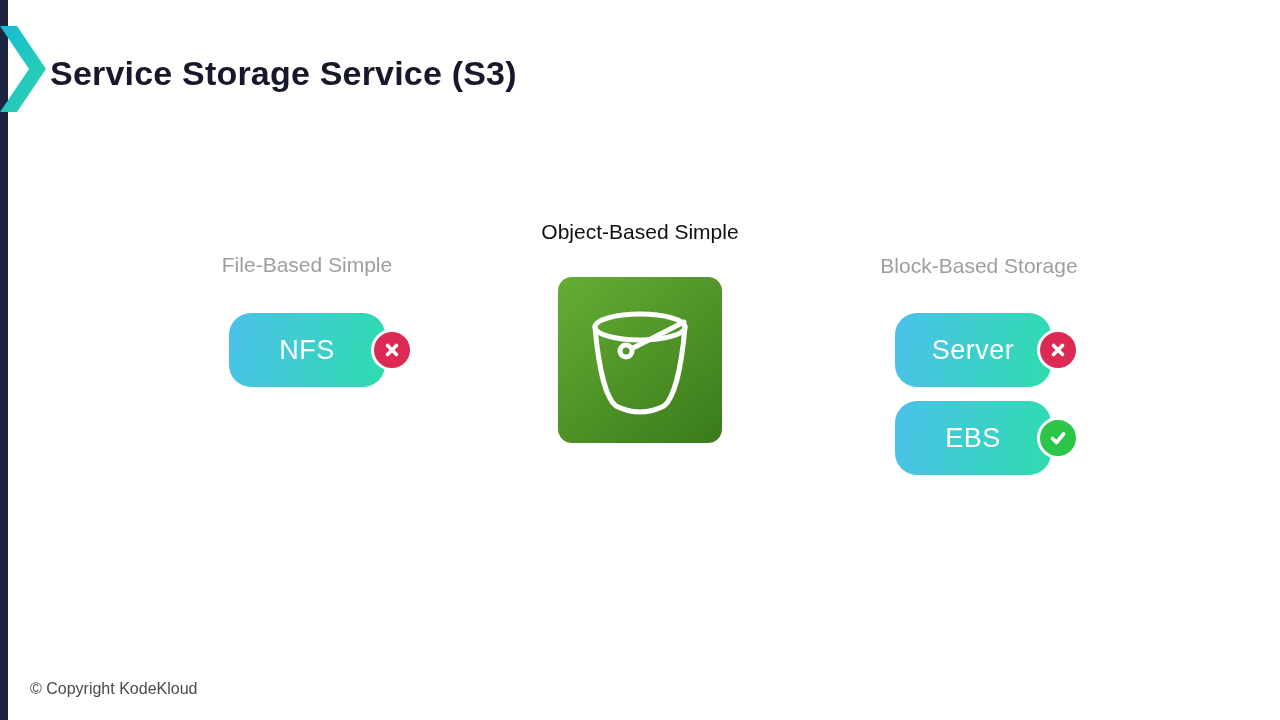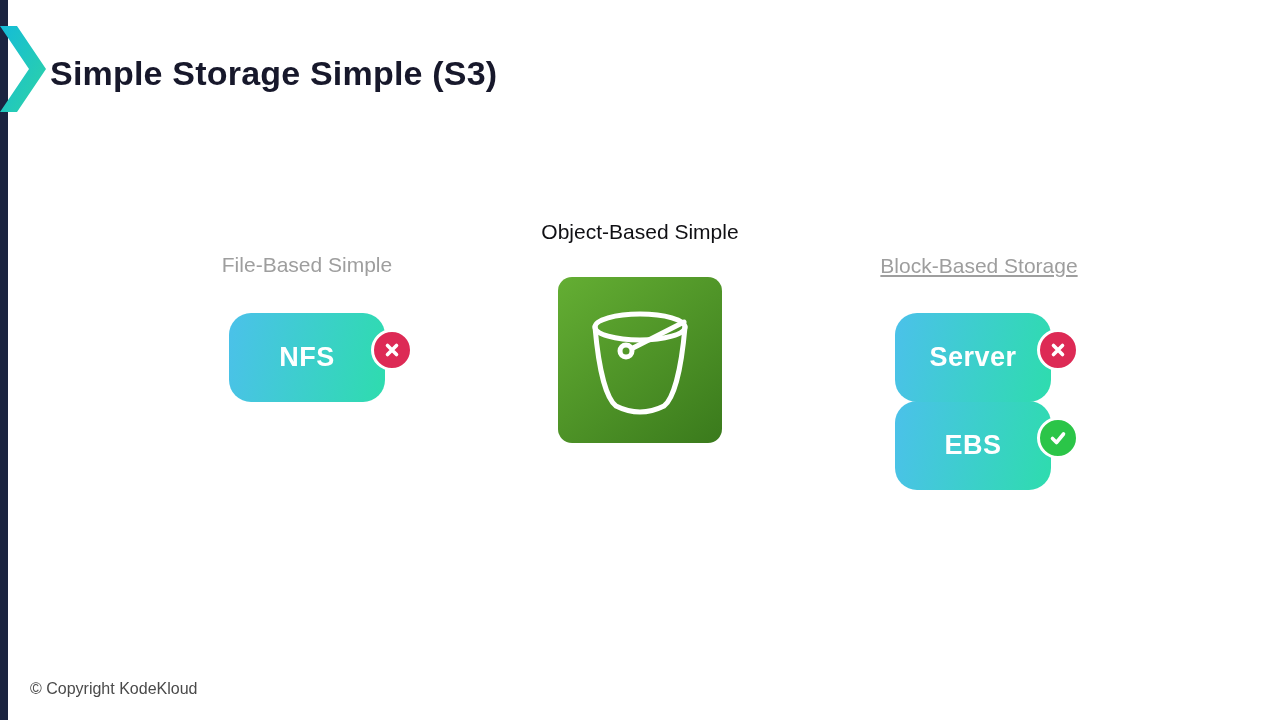--- a/index.html
+++ b/index.html
@@ -32,24 +32,24 @@
 
   .bucket-card{
     position:absolute;left:558px;top:277px;width:164px;height:166px;
     border-radius:14px;
     background:linear-gradient(140deg,var(--bucket-green-light,#64ae33) 0%,var(--bucket-green-dark,#3a7a1c) 100%);
     display:flex;align-items:center;justify-content:center;
   }
 
   .pill-wrap{position:absolute;width:156px;height:74px;}
   .pill{
-    width:156px;height:89px;border-radius:22px;
+    width:156px;height:74px;border-radius:22px;
     background:linear-gradient(100deg,var(--pill-gradient-start,#4bc1ea) 0%,var(--pill-gradient-end,#2edcae) 100%);
     display:flex;align-items:center;justify-content:center;
-    color:#ffffff;font-size:27px;font-weight:700;letter-spacing:0.5px;
+    color:#ffffff;font-size:27px;font-weight:400;letter-spacing:0.5px;
   }
   .badge{
     position:absolute;left:142px;top:16px;width:36px;height:36px;
     border-radius:50%;border:3px solid #ffffff;box-sizing:content-box;
     display:flex;align-items:center;justify-content:center;
   }
   .badge.red{background:var(--badge-red,#dd2a55);}
   .badge.green{background:var(--badge-green,#2bc548);}
 
   .footer{
@@ -69,21 +69,21 @@
       <defs>
         <linearGradient id="lg-chev" x1="0" y1="0" x2="1" y2="1">
           <stop offset="0" stop-color="#14bcd8"></stop>
           <stop offset="1" stop-color="#2ed3a5"></stop>
         </linearGradient>
       </defs>
       <polygon points="0,0 17,0 46,43 17,86 0,86 29,43" fill="url(#lg-chev)"></polygon>
     </svg>
   </div>
 
-  <div class="title">Simple Storage Simple (S3)</div>
+  <div class="title">Service Storage Service (S3)</div>
 
   <div class="col-label dark" style="left:490px;top:220px;">Object-Based Simple</div>
 
   <div class="bucket-card">
     <svg viewBox="0 0 164 166" width="164" height="166" aria-hidden="true">
       <g fill="none" stroke="#ffffff" stroke-width="5" stroke-linecap="round">
         <ellipse cx="82" cy="50" rx="45" ry="13"></ellipse>
         <path d="M37,50 C41,96 49,122 58,129 Q82,141 106,129 C115,122 123,96 127,50"></path>
         <line x1="75" y1="71" x2="126" y2="45"></line>
         <circle cx="68" cy="74" r="6"></circle>
@@ -96,21 +96,21 @@
   <div class="pill-wrap" style="left:229px;top:313px;">
     <div class="pill">NFS</div>
     <div class="badge red">
       <svg viewBox="0 0 20 20" width="20" height="20" aria-hidden="true">
         <path d="M5.5,5.5 L14.5,14.5 M14.5,5.5 L5.5,14.5" stroke="#ffffff" stroke-width="3.6" stroke-linecap="round" fill="none"></path>
       </svg>
     </div>
   </div>
 
 
-  <div class="col-label gray" style="left:829px;top:254px;text-decoration:underline;">Block-Based Storage</div>
+  <div class="col-label gray" style="left:829px;top:254px;">Block-Based Storage</div>
 
   <div class="pill-wrap" style="left:895px;top:401px;">
     <div class="pill">EBS</div>
     <div class="badge green">
       <svg viewBox="0 0 20 20" width="20" height="20" aria-hidden="true">
         <path d="M4.5,10.5 L8.5,14.5 L15.5,6" stroke="#ffffff" stroke-width="3.6" stroke-linecap="round" stroke-linejoin="round" fill="none"></path>
       </svg>
     </div>
   </div>
 

